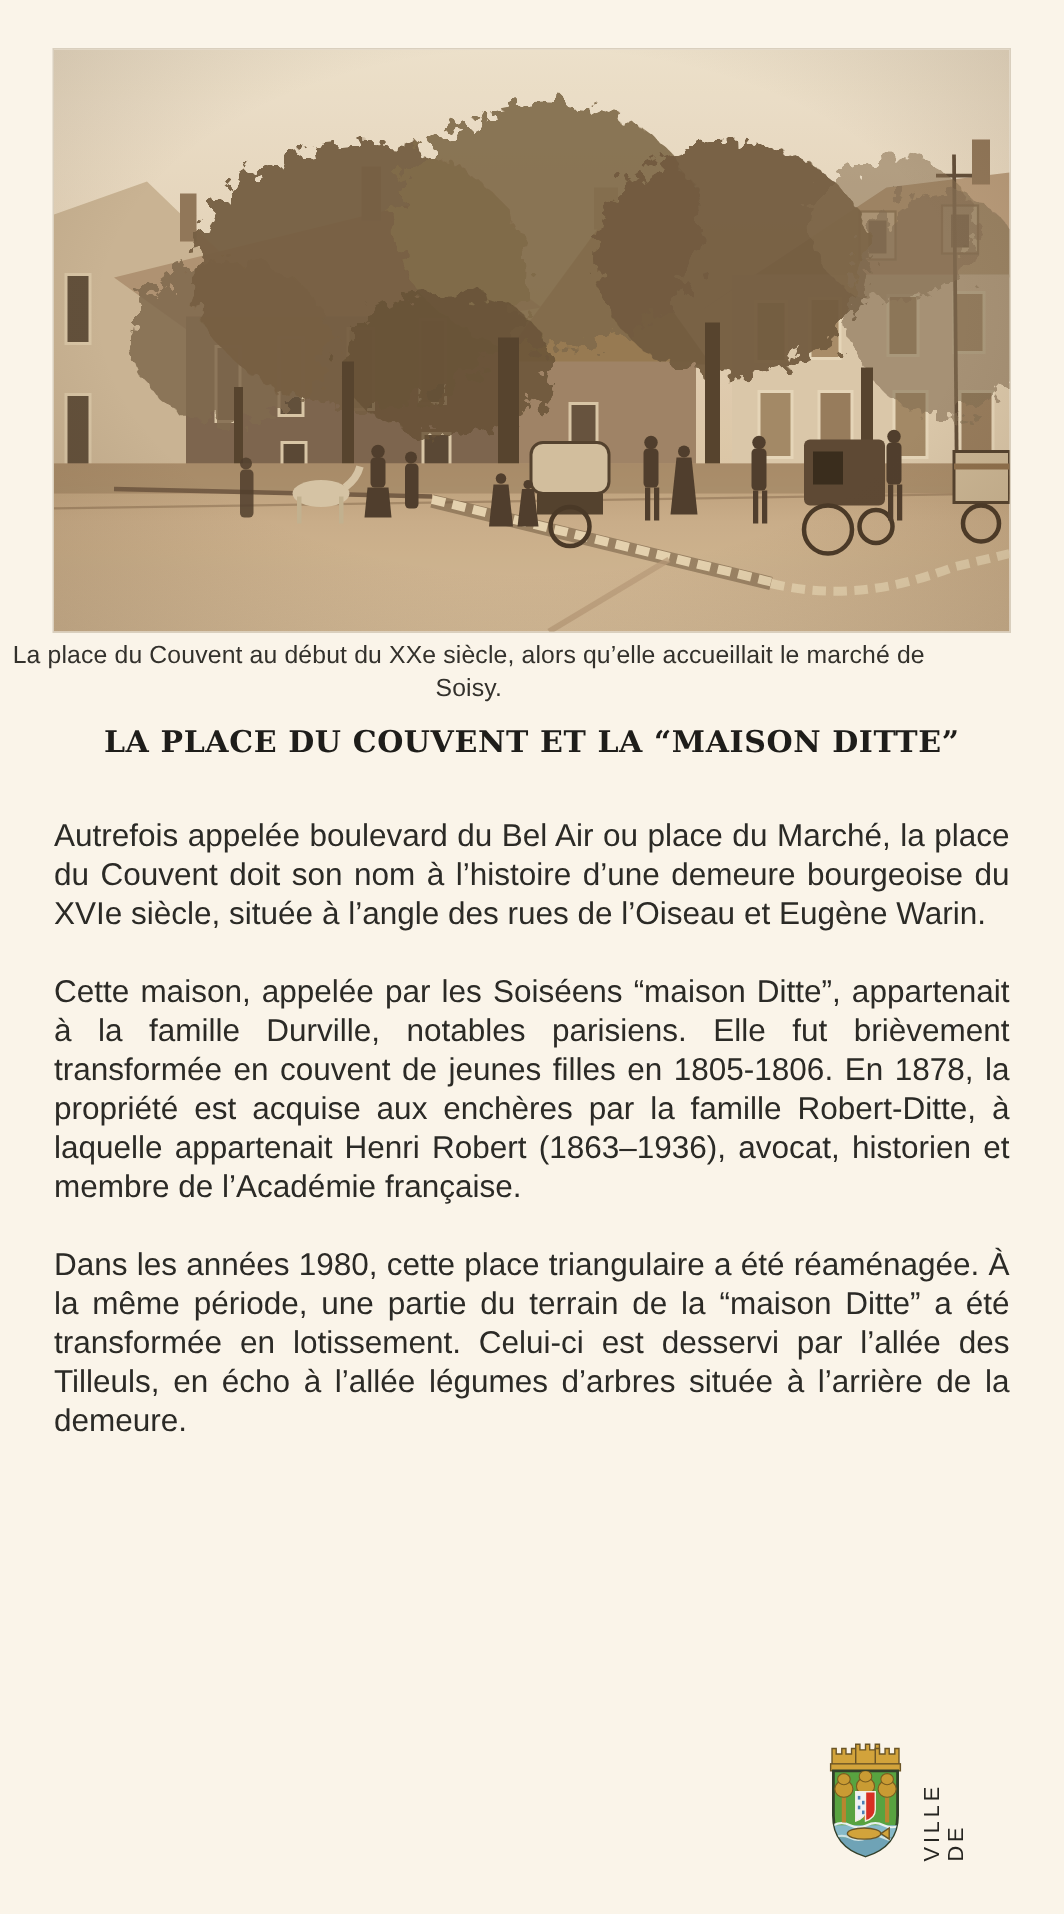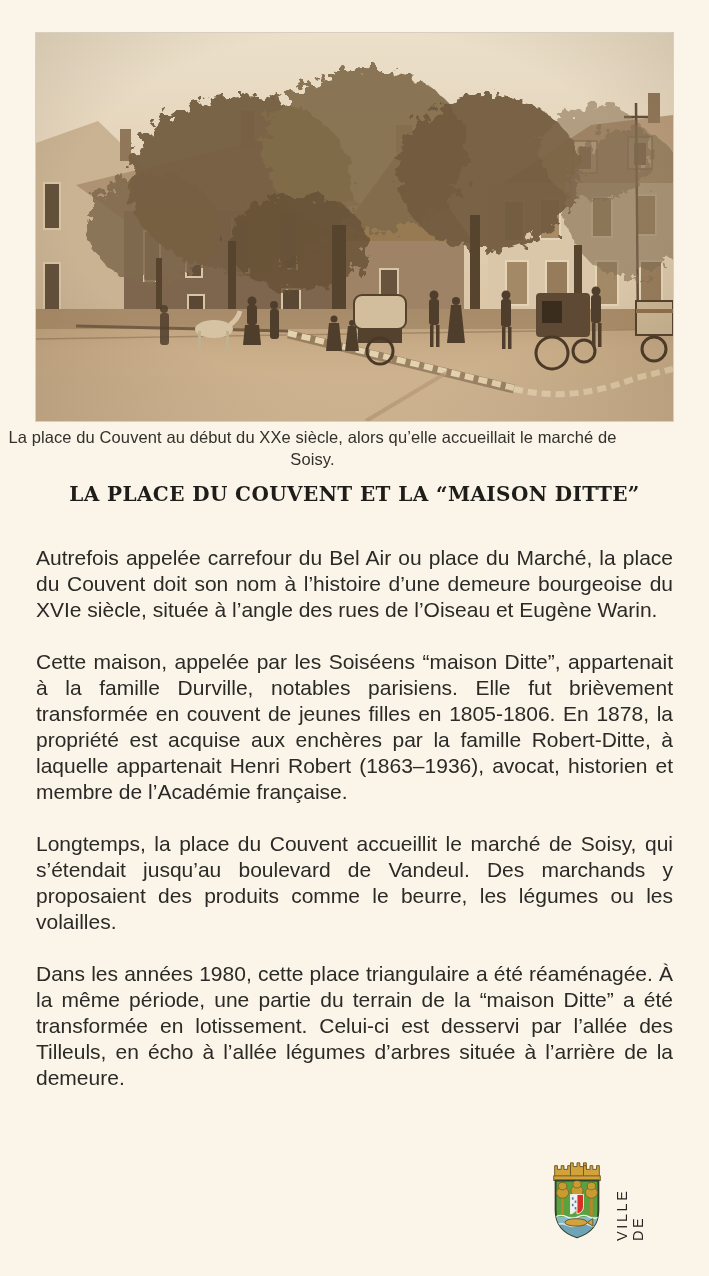--- a/index.html
+++ b/index.html
@@ -233,23 +233,22 @@
     <rect x="0" y="0" width="637" height="388" fill="#caa97f" opacity=".08"></rect>
     <rect x="0" y="0" width="637" height="388" fill="url(#vig)"></rect>
   </svg>
 </figure>
 
 <div class="caption">La place du Couvent au début du XXe siècle, alors qu’elle accueillait le marché de Soisy.</div>
 
 <h1 class="title" style="margin:0;">LA PLACE DU COUVENT ET LA “MAISON DITTE”</h1>
 
 <div class="body-copy">
-  <p>Autrefois appelée carrefour du Bel Air ou place du Marché, la place du Couvent doit son nom à l’histoire d’une demeure bourgeoise du XVIe siècle, située à l’angle des rues de l’Oiseau et Eugène Warin.</p>
+  <p>Autrefois appelée boulevard du Bel Air ou place du Marché, la place du Couvent doit son nom à l’histoire d’une demeure bourgeoise du XVIe siècle, située à l’angle des rues de l’Oiseau et Eugène Warin.</p>
   <p>Cette maison, appelée par les Soiséens “maison Ditte”, appartenait à la famille Durville, notables parisiens. Elle fut brièvement transformée en couvent de jeunes filles en 1805-1806. En 1878, la propriété est acquise aux enchères par la famille Robert-Ditte, à laquelle appartenait Henri Robert (1863–1936), avocat, historien et membre de l’Académie française.</p>
-  <p>Longtemps, la place du Couvent accueillit le marché de Soisy, qui s’étendait jusqu’au boulevard de Vandeul. Des marchands y proposaient des produits comme le beurre, les légumes ou les volailles.</p>
   <p>Dans les années 1980, cette place triangulaire a été réaménagée. À la même période, une partie du terrain de la “maison Ditte” a été transformée en lotissement. Celui-ci est desservi par l’allée des Tilleuls, en écho à l’allée légumes d’arbres située à l’arrière de la demeure.</p>
 </div>
 
 <div class="footer-logo">
   <svg class="coat" viewBox="0 0 60 86">
     <defs>
       <clipPath id="shieldClip">
           <path d="M7,21 h46 v32 q0,22 -23,29 q-23,-7 -23,-29 Z"></path>
         </clipPath>
     </defs>

